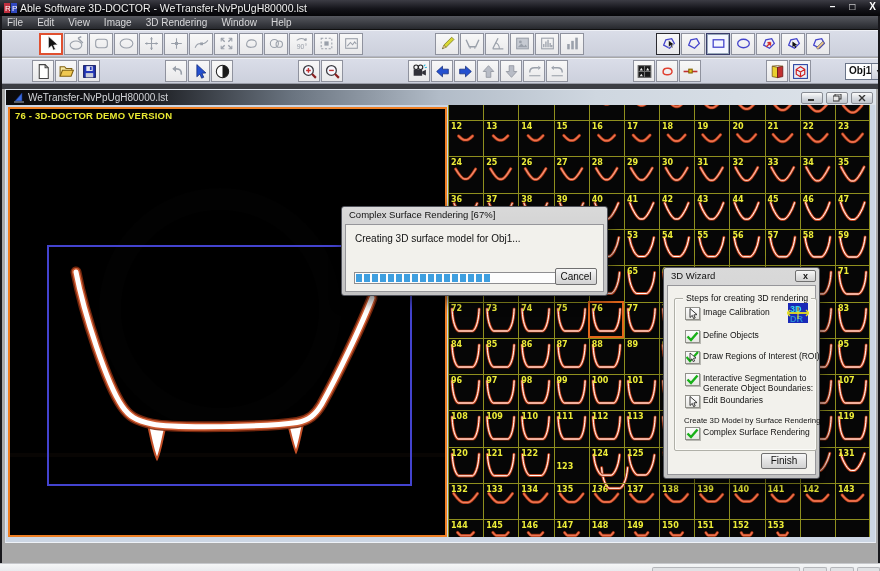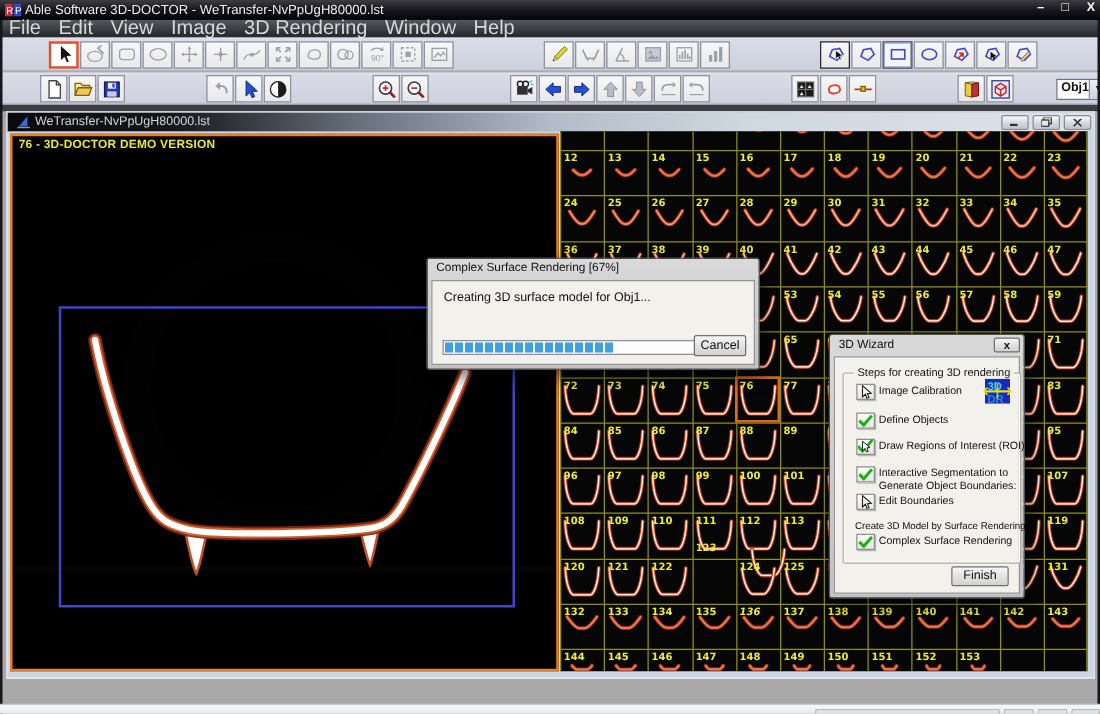--- a/index.html
+++ b/index.html
@@ -8,21 +8,21 @@
 
 
 #titlebar { position:absolute; left:0; top:0; width:880px; height:16px; background:linear-gradient(#3c3c44,#14141a 55%,#050508); color:#f0f0f0; }
 #titlebar .ttl { position:absolute; left:20px; top:2px; font-size:10.5px; text-shadow:0 1px 2px #000; white-space:nowrap; }
 #app-icon { position:absolute; left:4px; top:2px; width:13px; height:12px; }
 #win-controls { position:absolute; right:4px; top:1px; display:flex; gap:14px; color:#fff; font-size:10px; font-weight:bold; }
 #win-controls span { cursor:default; }
 
 
 #menubar { position:absolute; left:0; top:16px; width:880px; height:14px; background:linear-gradient(#56585f,#26282d); display:flex; align-items:center; border-bottom:1px solid #111; }
-#menubar .mi { color:#d8d8da; font-size:16px; padding:0 7px; height:14px; line-height:14px; }
+#menubar .mi { color:#d8d8da; font-size:10px; padding:0 7px; height:14px; line-height:14px; }
 
 
 .tbar { position:absolute; left:0; width:880px; background:linear-gradient(#dadde8,#ccd0dc); border-top:1px solid #eef0f6; display:flex; align-items:center;gap:32px; }
 #tb1 { top:30px; height:27px; border-bottom:1px solid #b2b5c2; }
 #tb2 { top:58px; height:26px; border-bottom:1px solid #9a9da8; }
 .tbgroup { display:flex; margin-left:0px; }
 .tbtn { width:24px; height:22px; background:linear-gradient(#f8f8f8,#e8e8ea); border:1px solid #8f929e; margin-right:1px; display:flex; align-items:center; justify-content:center; }
 #tb2 .tbtn { width:22px; }
 .tbtn.active { border:2px solid #e05030; background:#fff; }
 .tbtn.pressed { border:1px solid #3a3c6a; box-shadow:inset 0 0 0 1px #9ab; background:#f4f6ff; }
@@ -1735,21 +1735,21 @@
       <div style="position: absolute; left: 70.3px; top: 341.7px; width: 35.17px; height: 36.3px;">
         <svg class="cellsvg" width="35" height="36" viewBox="0 0 35 36">
           <g fill="none" stroke-linecap="round">
             <path d="M 4.5,7.5 C 5.4,22.3 10.1,28.5 12.0,28.5 L 23.2,28.5 C 25.1,28.5 29.8,22.3 30.7,7.5" stroke="#8a2c0e" stroke-width="3.2"></path>
             <path d="M 4.5,7.5 C 5.4,22.3 10.1,28.5 12.0,28.5 L 23.2,28.5 C 25.1,28.5 29.8,22.3 30.7,7.5" stroke="#e8613a" stroke-width="2.0"></path>
             <path d="M 4.5,7.5 C 5.4,22.3 10.1,28.5 12.0,28.5 L 23.2,28.5 C 25.1,28.5 29.8,22.3 30.7,7.5" stroke="#ffffff" stroke-width="1.0" opacity="1.00"></path>
           </g>
         </svg>
         <span class="cellnum" style="left: 3px; top: 2px;">122</span>
       </div>
-      <div style="position: absolute; left: 105.5px; top: 327px; width: 35.17px; height: 36.3px; padding-left: 43px;">
+      <div style="position: absolute; left: 105.5px; top: 355px; width: 35.17px; height: 36.3px; padding-left: 43px;">
         <svg class="cellsvg" width="35" height="36" viewBox="0 0 35 36">
           <g fill="none" stroke-linecap="round">
             <path d="M 4.6,7.7 C 5.6,22.0 10.6,28.3 12.6,28.3 L 22.6,28.3 C 24.6,28.3 29.6,22.0 30.6,7.7" stroke="#8a2c0e" stroke-width="3.2"></path>
             <path d="M 4.6,7.7 C 5.6,22.0 10.6,28.3 12.6,28.3 L 22.6,28.3 C 24.6,28.3 29.6,22.0 30.6,7.7" stroke="#e8613a" stroke-width="2.0"></path>
             <path d="M 4.6,7.7 C 5.6,22.0 10.6,28.3 12.6,28.3 L 22.6,28.3 C 24.6,28.3 29.6,22.0 30.6,7.7" stroke="#ffffff" stroke-width="1.0" opacity="1.00"></path>
           </g>
         </svg>
         <span class="cellnum" style="left: 3px; top: 2px;">123</span>
       </div>
       <div style="position: absolute; left: 140.7px; top: 341.7px; width: 35.17px; height: 36.3px;">

